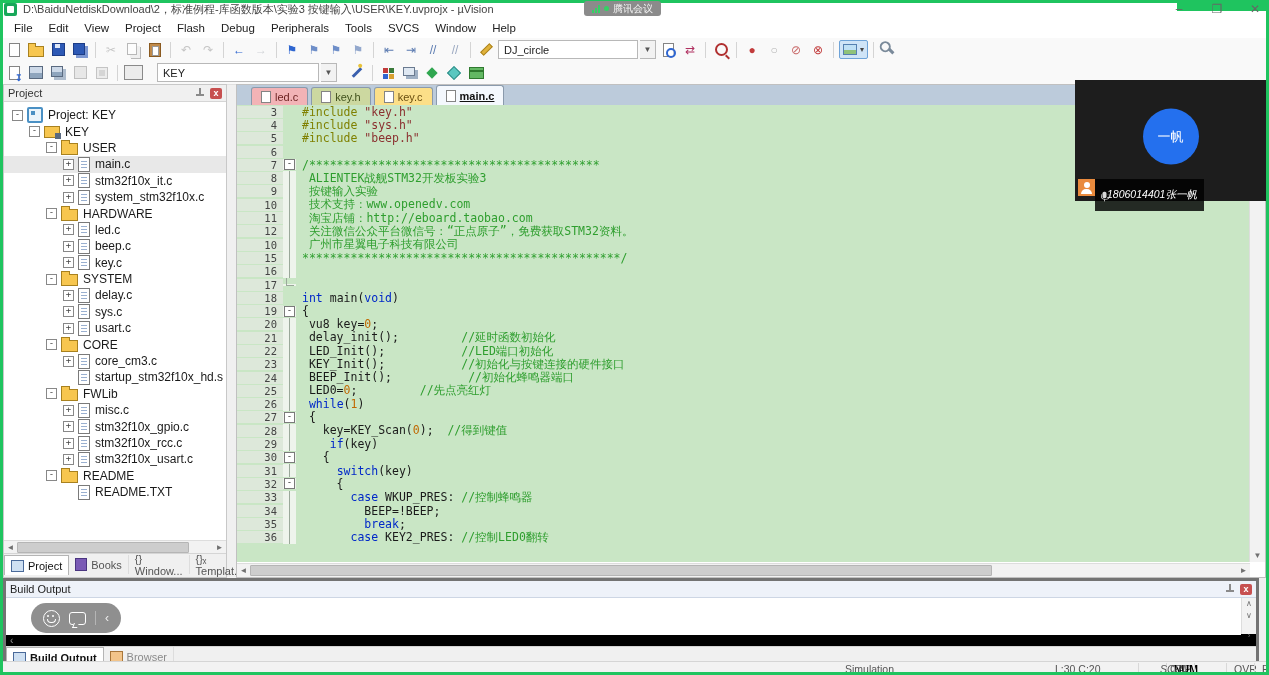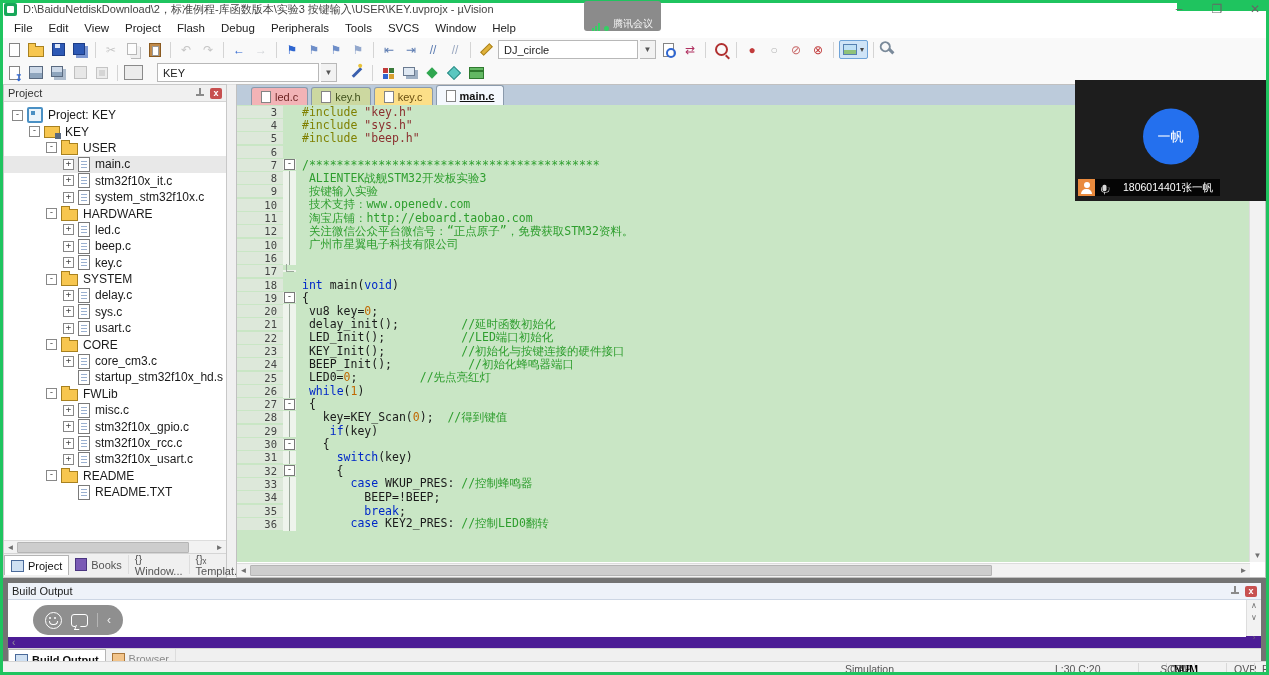--- a/index.html
+++ b/index.html
@@ -10,22 +10,22 @@
   
   .titlebar{position:absolute;left:0;top:0;right:0;height:18px;background:#fff;display:flex;align-items:center;}
   .app-icon{width:13px;height:13px;margin:0 6px 0 4px;background:#18a85a;border-radius:2px;position:relative;flex:none;}
   .app-icon::after{content:"";position:absolute;left:3px;top:3px;right:3px;bottom:3px;background:#fff;border-radius:1px;}
   .title-text{font-size:11px;color:#444;white-space:nowrap;}
   .tr-green{position:absolute;right:0;top:0;width:92px;height:11px;background:#1fc45f;}
   .win-btns{position:absolute;right:8px;top:0;height:18px;display:flex;gap:26px;align-items:center;z-index:2;}
   .win-btn{width:12px;height:12px;color:#666;font-size:12px;line-height:12px;text-align:center;cursor:default;}
 
   
-  .meet-pill{position:absolute;left:584px;top:1px;height:30px;padding:0 8px;background:#8b8b8b;border-radius:3px;
-             display:flex;align-items:flex-end;gap:4px;color:#f2f2f2;font-size:10px;z-index:210;}
+  .meet-pill{position:absolute;left:584px;top:1px;height:15px;padding:0 8px;background:#8b8b8b;border-radius:3px;
+             display:flex;align-items:center;gap:4px;color:#f2f2f2;font-size:10px;z-index:210;}
   .sig{display:flex;align-items:flex-end;gap:1px;height:8px;}
   .sig i{display:block;width:2px;background:#35d065;}
   .dot-grn{width:5px;height:5px;border-radius:50%;background:#35d065;}
 
   
   .menubar{position:absolute;left:0;top:18px;right:0;height:20px;background:#fff;display:flex;align-items:center;padding-left:6px;border-bottom:1px solid #e3e3e3;}
   .menu-item{padding:0 8px;font-size:11.5px;color:#222;}
 
   
   .tbar{position:absolute;left:0;right:0;background:#f9f9f9;display:flex;align-items:center;padding-left:4px;gap:2px;border-bottom:1px solid #e0e0e0;}
@@ -140,25 +140,25 @@
   .mic::before{content:"";position:absolute;left:2px;bottom:-4px;width:1px;height:3px;background:#d8d8d8;}
   .meet-logo{margin-left:auto;display:flex;gap:2px;}
   .meet-logo i{width:8px;height:8px;background:#5a5e63;transform:rotate(45deg);display:block;}
   .meet-body{height:121px;background:#1d1d1d;position:relative;}
   .meet-avatar{position:absolute;left:50%;top:50%;transform:translate(-50%,-58%);width:56px;height:56px;border-radius:50%;
                background:#2470ee;color:#fff;font-size:13px;display:flex;align-items:center;justify-content:center;}
   .meet-name{position:absolute;left:3px;bottom:5px;height:17px;display:flex;align-items:stretch;}
   .who-sq{width:17px;height:17px;background:#e98a3d;position:relative;flex:none;}
   .who-sq::before{content:"";position:absolute;left:5.5px;top:3px;width:6px;height:6px;border-radius:50%;background:#fff;}
   .who-sq::after{content:"";position:absolute;left:3px;bottom:2px;width:11px;height:5px;border-radius:5px 5px 0 0;background:#fff;}
-  .name-bar{background:rgba(0,0,0,.82);color:#fff;font-size:10.5px;display:flex;align-items:center;gap:16px;padding:8px 7px;}
+  .name-bar{background:rgba(0,0,0,.82);color:#fff;font-size:10.5px;display:flex;align-items:center;gap:0;padding:16px 7px;font-style:italic;}
   .name-bar .mic{transform:scale(.8);}
 
   
-  .build-panel{position:absolute;left:3px;right:3px;top:578px;height:84px;background:#4c1d95;border:5px solid #737373;}
+  .build-panel{position:absolute;left:3px;right:10px;top:578px;height:84px;background:#000000;border:3px solid #737373;}
   .build-cap{height:16px;background:#eef2f9;border-bottom:1px solid #cdd6e4;display:flex;align-items:center;padding:0 4px;font-size:11px;color:#222;}
   .build-body{position:absolute;left:0;right:15px;top:17px;bottom:30px;background:#fff;}
   .build-vscroll{position:absolute;right:0;top:17px;width:14px;height:36px;background:#f2f2f2;border-left:1px solid #ddd;font-size:8px;color:#707070;text-align:center;line-height:12px;}
   .build-tabs{position:absolute;left:0;right:0;bottom:0;height:18px;background:#f0f0f0;border-top:1px solid #d5d5d5;display:flex;align-items:flex-start;}
   .react-pill{position:absolute;left:25px;top:22px;height:30px;padding:0 12px;background:#8f8f8f;border-radius:16px;display:flex;align-items:center;gap:9px;color:#fff;z-index:160;}
   .smile{width:15px;height:15px;border:1.5px solid #fff;border-radius:50%;position:relative;}
   .smile::before{content:"";position:absolute;left:3px;top:4px;width:2px;height:2px;background:#fff;box-shadow:5px 0 0 #fff;border-radius:50%;}
   .smile::after{content:"";position:absolute;left:3px;bottom:3px;width:7px;height:3px;border:1.5px solid #fff;border-top:none;border-radius:0 0 6px 6px;}
   .chatic{width:15px;height:11px;border:1.5px solid #fff;border-radius:3px;position:relative;}
   .chatic::after{content:"";position:absolute;left:3px;bottom:-4px;width:4px;height:4px;background:#8f8f8f;border-left:1.5px solid #fff;border-bottom:1.5px solid #fff;transform:skewX(-20deg);}
@@ -535,20 +535,21 @@
         <div class="cl"><span class="ln">4</span><span class="fold"></span><span class="ct"><span class="tk-dir">#include </span><span class="tk-str">"sys.h"</span></span></div>
         <div class="cl"><span class="ln">5</span><span class="fold"></span><span class="ct"><span class="tk-dir">#include </span><span class="tk-str">"beep.h"</span></span></div>
         <div class="cl"><span class="ln">6</span><span class="fold"></span><span class="ct"></span></div>
         <div class="cl"><span class="ln">7</span><span class="fold"><span class="fbox">-</span></span><span class="ct"><span class="tk-com">/******************************************</span></span></div>
         <div class="cl"><span class="ln">8</span><span class="fold"><span class="fline"></span></span><span class="ct"><span class="tk-com"> ALIENTEK战舰STM32开发板实验3</span></span></div>
         <div class="cl"><span class="ln">9</span><span class="fold"><span class="fline"></span></span><span class="ct"><span class="tk-com"> 按键输入实验</span></span></div>
         <div class="cl"><span class="ln">10</span><span class="fold"><span class="fline"></span></span><span class="ct"><span class="tk-com"> 技术支持：www.openedv.com</span></span></div>
         <div class="cl"><span class="ln">11</span><span class="fold"><span class="fline"></span></span><span class="ct"><span class="tk-com"> 淘宝店铺：http://eboard.taobao.com</span></span></div>
         <div class="cl"><span class="ln">12</span><span class="fold"><span class="fline"></span></span><span class="ct"><span class="tk-com"> 关注微信公众平台微信号：“正点原子”，免费获取STM32资料。</span></span></div>
         <div class="cl"><span class="ln">10</span><span class="fold"><span class="fline"></span></span><span class="ct"><span class="tk-com"> 广州市星翼电子科技有限公司</span></span></div>
+        <div class="cl"><span class="ln">15</span><span class="fold"><span class="fline"></span></span><span class="ct"><span class="tk-com">**********************************************/</span></span></div>
         <div class="cl"><span class="ln">16</span><span class="fold"><span class="fline"></span></span><span class="ct"></span></div>
         <div class="cl"><span class="ln">17</span><span class="fold"><span class="fend"></span></span><span class="ct"></span></div>
         <div class="cl"><span class="ln">18</span><span class="fold"></span><span class="ct"><span class="tk-kw">int</span><span class="tk-pl"> main(</span><span class="tk-kw">void</span><span class="tk-pl">)</span></span></div>
         <div class="cl"><span class="ln">19</span><span class="fold"><span class="fbox">-</span></span><span class="ct"><span class="tk-pl">{</span></span></div>
         <div class="cl"><span class="ln">20</span><span class="fold"><span class="fline"></span></span><span class="ct"><span class="tk-pl"> vu8 key=</span><span class="tk-num">0</span><span class="tk-pl">;</span></span></div>
         <div class="cl"><span class="ln">21</span><span class="fold"><span class="fline"></span></span><span class="ct"><span class="tk-pl"> delay_init();         </span><span class="tk-com">//延时函数初始化</span></span></div>
         <div class="cl"><span class="ln">22</span><span class="fold"><span class="fline"></span></span><span class="ct"><span class="tk-pl"> LED_Init();           </span><span class="tk-com">//LED端口初始化</span></span></div>
         <div class="cl"><span class="ln">23</span><span class="fold"><span class="fline"></span></span><span class="ct"><span class="tk-pl"> KEY_Init();           </span><span class="tk-com">//初始化与按键连接的硬件接口</span></span></div>
         <div class="cl"><span class="ln">24</span><span class="fold"><span class="fline"></span></span><span class="ct"><span class="tk-pl"> BEEP_Init();           </span><span class="tk-com">//初始化蜂鸣器端口</span></span></div>
         <div class="cl"><span class="ln">25</span><span class="fold"><span class="fline"></span></span><span class="ct"><span class="tk-pl"> LED0=</span><span class="tk-num">0</span><span class="tk-pl">;         </span><span class="tk-com">//先点亮红灯</span></span></div>

